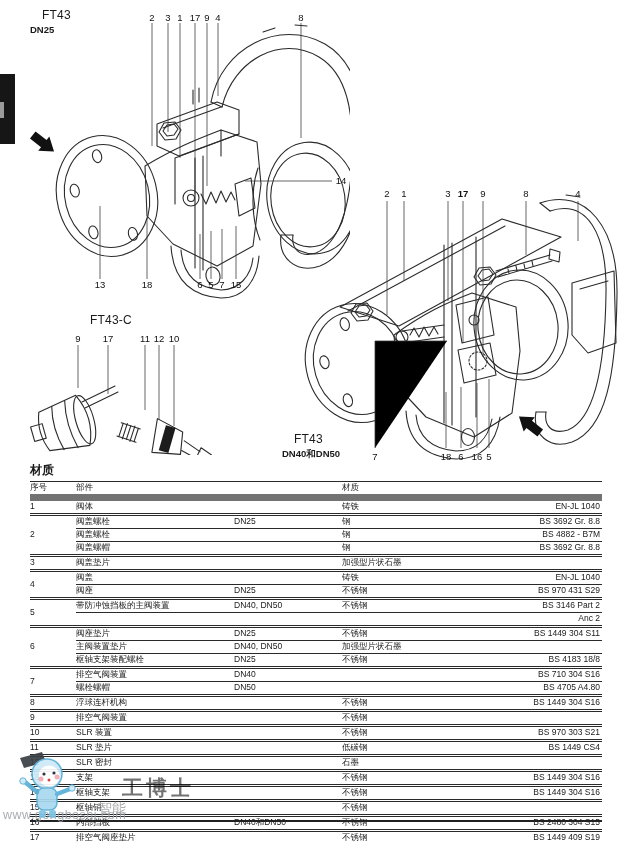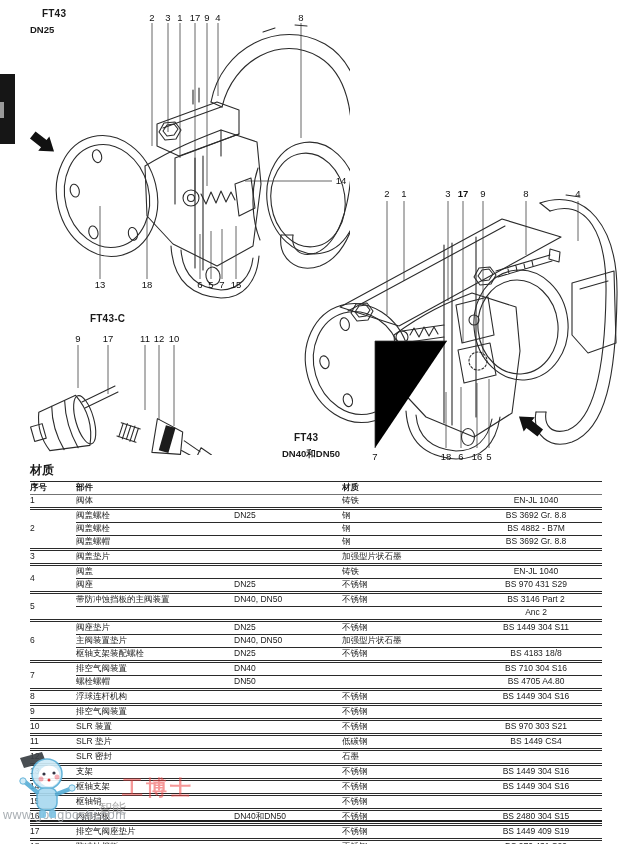--- a/index.html
+++ b/index.html
@@ -2,44 +2,44 @@
 <html><head>
 <meta charset="utf-8">
 <style>
   html,body{margin:0;padding:0;background:#e8e8e8;}
   .page{position:relative;width:627px;height:844px;background:#ffffff;overflow:hidden;
         font-family:"Liberation Sans","DejaVu Sans",sans-serif;color:#1a1a1a;}
   
   .edge-tab{position:absolute;left:0;top:74px;width:15px;height:70px;background:#161616;}
   .edge-tab .notch{position:absolute;left:0;top:28px;width:4px;height:16px;background:#9a9a9a;}
   
-  .dtitle{position:absolute;font-weight:bold;font-size:10px;letter-spacing:.2px;padding-left:12px;}
+  .dtitle{position:absolute;font-weight:normal;font-size:12px;letter-spacing:.2px;padding-left:12px;}
   .dsub{position:absolute;font-weight:bold;font-size:9.5px;}
   
   .co{position:absolute;font-size:9.5px;line-height:10px;transform:translateX(-50%);color:#111;}
   .co.b{font-weight:bold;}
   svg.draw{position:absolute;}
   
   .materials{position:absolute;left:30px;top:462px;width:572px;}
   .materials .tb-title{font-size:12px;font-weight:bold;margin:0 0 2px 0;}
   table.mat{width:572px;border-collapse:collapse;table-layout:fixed;font-size:8.5px;}
   table.mat th,table.mat td{padding:1px 2px 1px 0;text-align:left;font-weight:normal;
         height:10px;line-height:9.5px;white-space:nowrap;overflow:hidden;vertical-align:middle;}
-  table.mat thead th{font-weight:bold;border-top:1px solid #2a2a2a;border-bottom:1px solid #737373;}
-  table.mat td.c-std,table.mat th.c-std{text-align:center;}
+  table.mat thead th{font-weight:normal;border-top:1px solid #2a2a2a;border-bottom:7px solid #737373;}
+  table.mat td.c-std,table.mat th.c-std{text-align:right;}
   table.mat tr.g-first td{border-top:3px double #2a2a2a;}
   table.mat tr.g-sub td{border-top:1px solid #2a2a2a;}
   table.mat tbody tr:first-child td{border-top:none;}
   table.mat{border-bottom:1px solid #2a2a2a;}
   .bottom-rule{position:absolute;left:30px;top:820px;width:572px;height:2px;background:#222;}
   .tagline{position:absolute;left:30px;top:826px;font-size:11px;font-weight:bold;font-style:italic;
         letter-spacing:1.8px;word-spacing:4px;color:#1e1e1e;}
   
   .wm-brand{position:absolute;left:122px;top:774px;font-size:21px;font-weight:bold;
-        color:#ef4444;opacity:.55;letter-spacing:3px;z-index:30;}
+        color:#000000;opacity:.55;letter-spacing:3px;z-index:30;}
   .wm-slogan{position:absolute;left:98px;top:800px;font-size:14px;color:#a2a2a2;opacity:.85;z-index:30;}
   .wm-url{position:absolute;left:3px;top:808px;font-size:12.5px;color:#9aa0a6;opacity:.85;
         letter-spacing:.5px;z-index:30;}
   .wm-mascot{position:absolute;left:14px;top:750px;z-index:31;opacity:.92;}
 </style>
 </head>
 <body>
 
 <div class="page">
 

